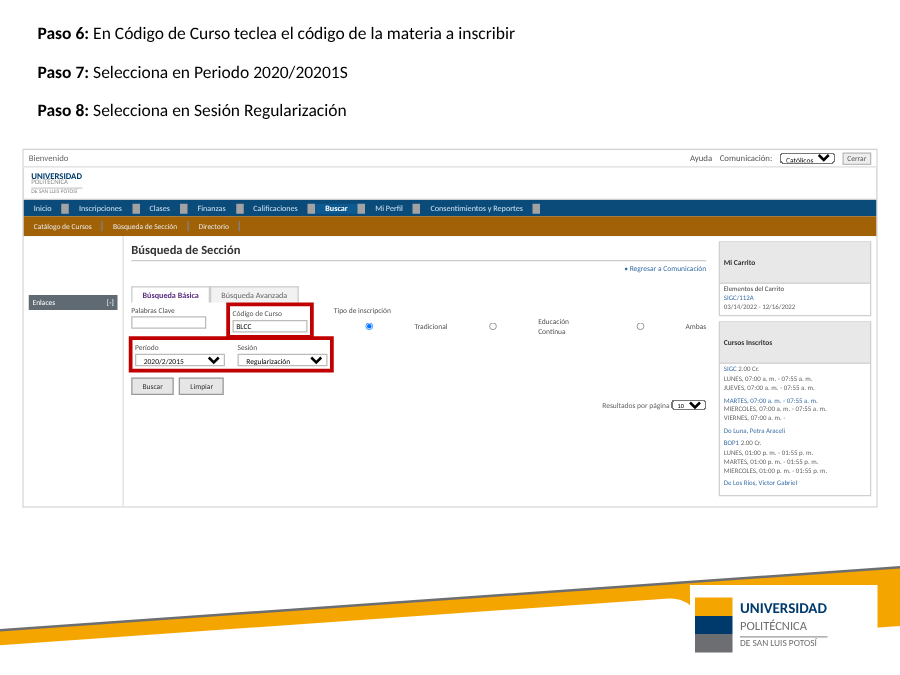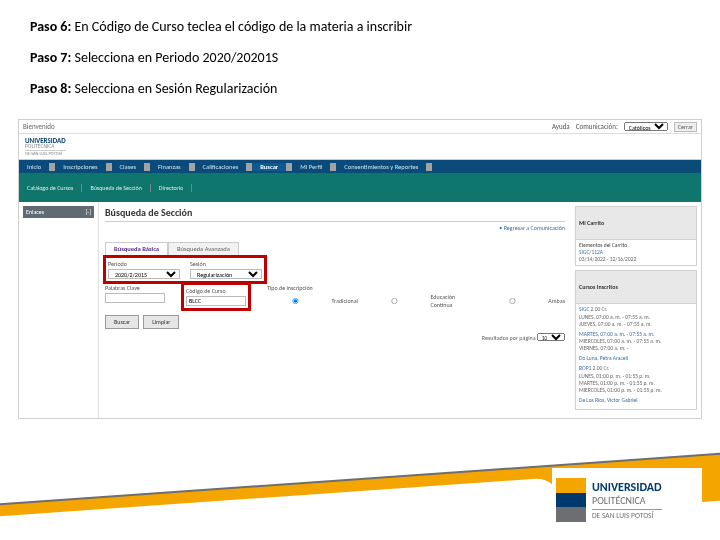--- a/index.html
+++ b/index.html
@@ -20,26 +20,26 @@
   .logo-row { display:flex; align-items:center; height:26px; padding:2px 6px; border-bottom:1px solid #ccc; }
   .univ-logo { font-size:6px; line-height:1; }
   .univ-logo .u1 { color:#003a6c; font-weight:bold; font-size:7px; }
   .univ-logo .u2 { color:#8a8a8a; font-size:5.5px; }
   .univ-logo .u3 { color:#8a8a8a; font-size:4.5px; border-top:1px solid #ccc; margin-top:1px; padding-top:1px; }
 
   .navbar { background:#0a4b7a; height:13px; display:flex; align-items:center; color:#cfe3f3; font-size:6.5px; }
   .navbar .navitem { padding:0 8px; border-right:6px solid #a3a3a3; }
   .navbar .navitem.active { background:#0d5a90; color:#fff; font-weight:bold; }
 
-  .subnav { background:#0f766e; height:29px; display:flex; align-items:center; color:#e6e6e6; font-size:6px; }
+  .subnav { background:#a16207; height:16px; display:flex; align-items:center; color:#e6e6e6; font-size:6px; }
   .subnav .subitem { padding:0 8px; border-right:1px solid #7a838a; }
 
   .content { display:flex; background:#fff; }
   .sidebar { width:80px; padding:4px; border-right:1px solid #e0e0e0; }
-  .sidebar .sb-head { background:#606a72; color:#fff; font-size:6px; padding:2px 3px; display:flex; justify-content:space-between; }
+  .sidebar .sb-head { background:#606a72; color:#fff; font-size:6px; padding:2px 3px; display:flex; justify-content:space-between;margin-top:43px; }
   .sidebar .sb-link { color:#3a6ea5; font-size:6px; padding:3px 2px; display:block; }
 
   .main { flex:1; padding:4px 6px; }
   .page-title { font-size:10px; color:#333; font-weight:bold; margin-bottom:2px; border-bottom:1px solid #ccc; padding-bottom:2px; }
   .link-right { text-align:right; font-size:6px; color:#3a6ea5; margin-bottom:2px; }
 
   .tabs { display:flex; margin:10px 0 2px 0; }
   .tab { font-size:6.5px; padding:2px 8px; border:1px solid #ccc; border-bottom:none; background:#f2f2f2; color:#666; }
   .tab.active { background:#fff; color:#5a2d82; font-weight:bold; }
 
@@ -136,33 +136,20 @@
     <div class="main">
       <div class="page-title">Búsqueda de Sección</div>
       <div class="link-right">• Regresar a Comunicación</div>
 
       <div class="tabs" id="tabs">
           <div class="tab active">Búsqueda Básica</div>
           <div class="tab">Búsqueda Avanzada</div>
         </div>
 
       <div class="form-row">
-        <div class="hl-red" style="display:flex; gap:10px;">
-          <div class="field">
-            <label>Período</label>
-            <select><option>2020/2/2015</option></select>
-          </div>
-          <div class="field">
-            <label>Sesión</label>
-            <select><option>Regularización</option></select>
-          </div>
-        </div>
-      </div>
-
-      <div class="form-row">
         <div class="field">
           <label>Palabras Clave</label>
           <input value="" style="">
         </div>
         <div class="hl-red">
           <div class="field">
             <label>Código de Curso</label>
             <input value="BLCC" style="">
           </div>
         </div>
@@ -172,20 +159,33 @@
             <input type="radio" checked="" style="">
               <span>Tradicional</span>
             <input type="radio" style="">
               <span>Educación Continua</span>
             <input type="radio" style="">
               <span>Ambas</span>
           </div>
         </div>
       </div>
 
+      <div class="form-row">
+        <div class="hl-red" style="display:flex; gap:10px;">
+          <div class="field">
+            <label>Período</label>
+            <select><option>2020/2/2015</option></select>
+          </div>
+          <div class="field">
+            <label>Sesión</label>
+            <select><option>Regularización</option></select>
+          </div>
+        </div>
+      </div>
+
       <div class="buttons">
         <span class="b">Buscar</span>
         <span class="b">Limpiar</span>
       </div>
 
       <div class="results-per">
         <span>Resultados por página</span>
         <select><option>10</option></select>
       </div>
     </div>

